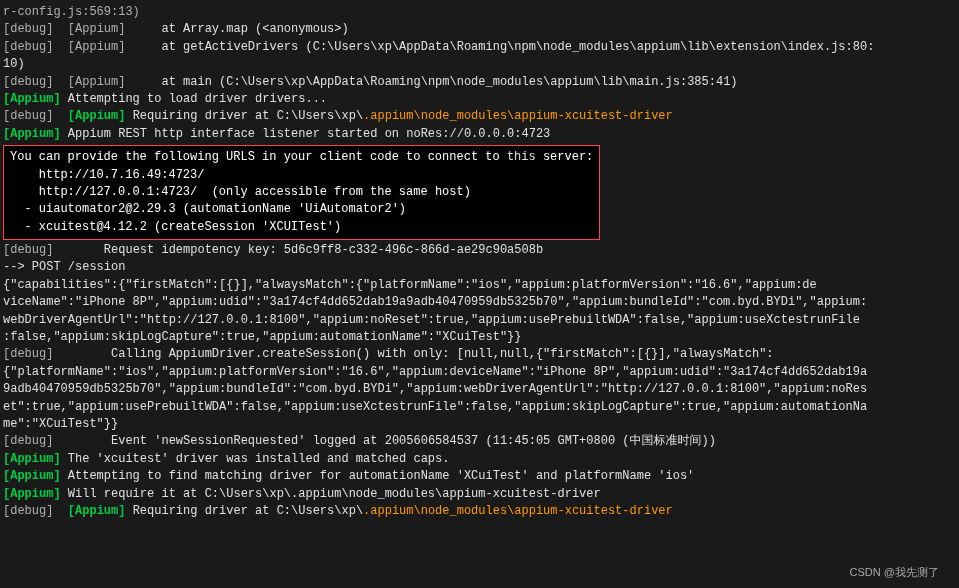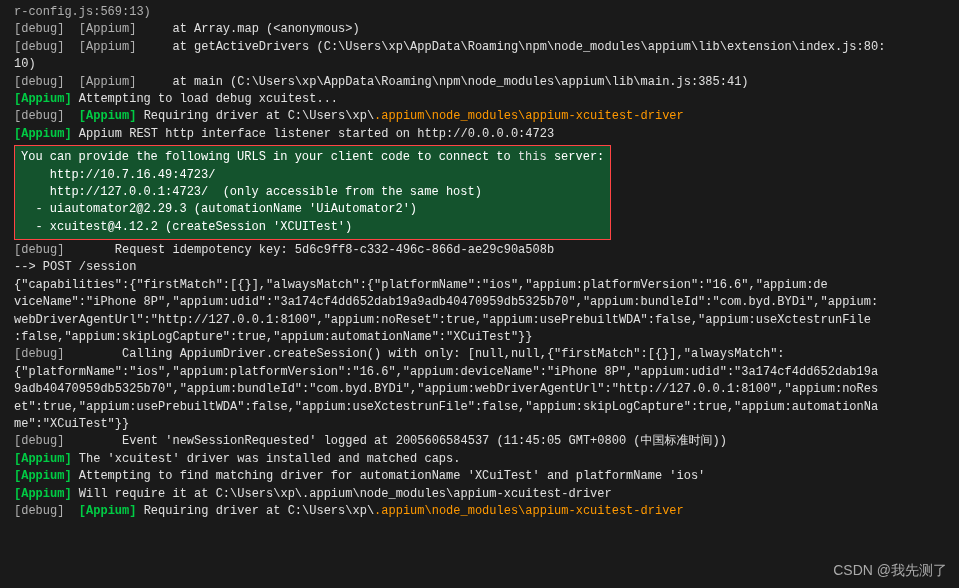--- a/index.html
+++ b/index.html
@@ -10,58 +10,58 @@
       font-family: 'Courier New', Courier, monospace;
       font-size: 12px;
       color: #e0e0e0;
       overflow: hidden;
       position: relative;
     }
     .terminal {
       width: 959px;
       height: 588px;
       background: #1a1a1a;
-      padding: 4px 14px;
+      padding: 4px 3px;
       overflow: hidden;
       position: relative;
     }
     .line {
       line-height: 1.45;
       white-space: pre-wrap;
       word-break: break-all;
     }
     .tag-debug { color: #b0b0b0; }
     .tag-appium { color: #00cc44; font-weight: bold; }
     .text-normal { color: #e0e0e0; }
     .text-white { color: #ffffff; }
     .csdn-badge {
       position: absolute;
       bottom: 8px;
-      right: 12px;
+      right: 20px;
       color: #aaa;
-      font-size: 14px;
+      font-size: 11px;
       font-family: Arial, sans-serif;
     }
   </style>
 </head>
 <body>
 
 <div class="terminal">
 
   <div class="line tag-debug">r-config.js:569:13)</div>
   <div class="line"><span class="tag-debug">[debug]</span>  <span class="tag-debug">[Appium]</span>     <span class="text-normal">at Array.map (&lt;anonymous&gt;)</span></div>
   <div class="line"><span class="tag-debug">[debug]</span>  <span class="tag-debug">[Appium]</span>     <span class="text-normal">at getActiveDrivers (C:\Users\xp\AppData\Roaming\npm\node_modules\appium\lib\extension\index.js:80:</span></div>
   <div class="line text-normal">10)</div>
   <div class="line"><span class="tag-debug">[debug]</span>  <span class="tag-debug">[Appium]</span>     <span class="text-normal">at main (C:\Users\xp\AppData\Roaming\npm\node_modules\appium\lib\main.js:385:41)</span></div>
-  <div class="line"><span class="tag-appium">[Appium]</span> <span class="text-normal">Attempting to load debug xcuitest...</span></div>
+  <div class="line"><span class="tag-appium">[Appium]</span> <span class="text-normal">Attempting to load driver drivers...</span></div>
   <div class="line"><span class="tag-debug">[debug]</span>  <span class="tag-appium">[Appium]</span> <span class="text-normal">Requiring driver at C:\Users\xp\<span style="color:#ff9900">.appium\node_modules\appium-xcuitest-driver</span></span></div>
-  <div class="line"><span class="tag-appium">[Appium]</span> <span class="text-normal">Appium REST http interface listener started on http://0.0.0.0:4723</span></div>
+  <div class="line"><span class="tag-appium">[Appium]</span> <span class="text-normal">Appium REST http interface listener started on noRes://0.0.0.0:4723</span></div>
 
   <div style="position:relative; margin: 2px 0;">
-    <div style="border: 1.5px solid #ff4444; display:inline-block; padding: 3px 6px; background: #14532d; max-width: 820px;">
+    <div style="border: 1.5px solid #ff4444; display:inline-block; padding: 3px 6px; background: #000000; max-width: 820px;">
       <div class="line text-white">You can provide the following URLS in your client code to connect to <span style="color:#e0e0e0;">this</span> server:</div>
       <div class="line text-white">    http://10.7.16.49:4723/</div>
       <div class="line text-white">    http://127.0.0.1:4723/  (only accessible from the same host)</div>
       <div class="line text-white">  - uiautomator2@2.29.3 (automationName 'UiAutomator2')</div>
       <div class="line text-white">  - xcuitest@4.12.2 (createSession 'XCUITest')</div>
     </div>
     
     
   </div>
 

